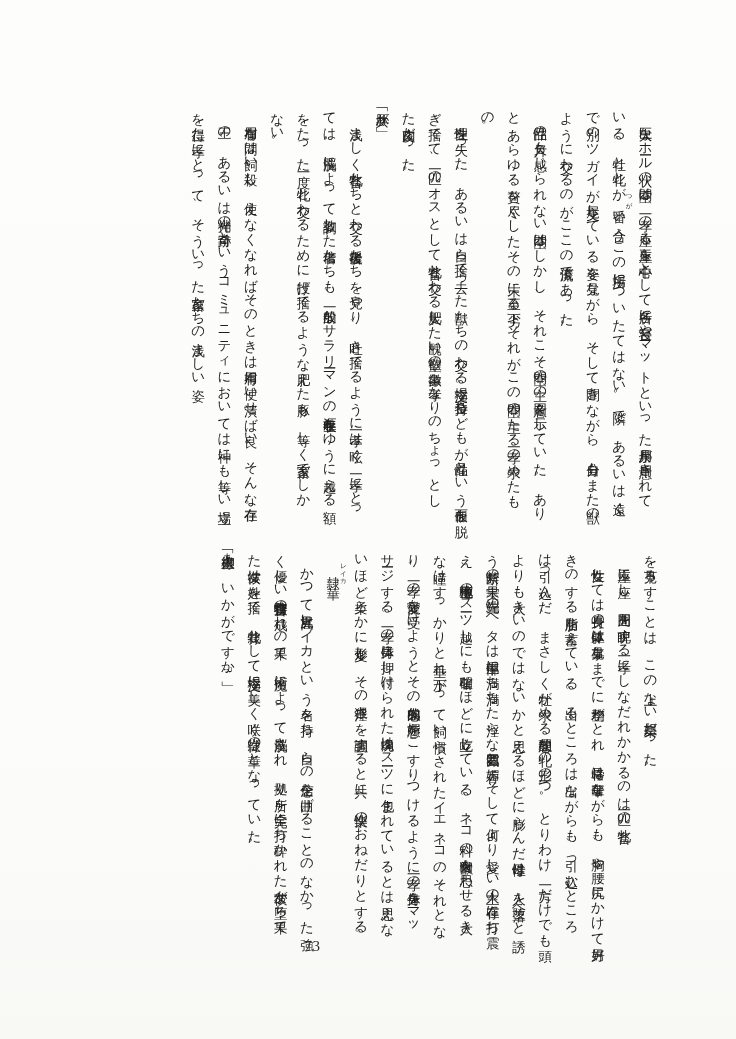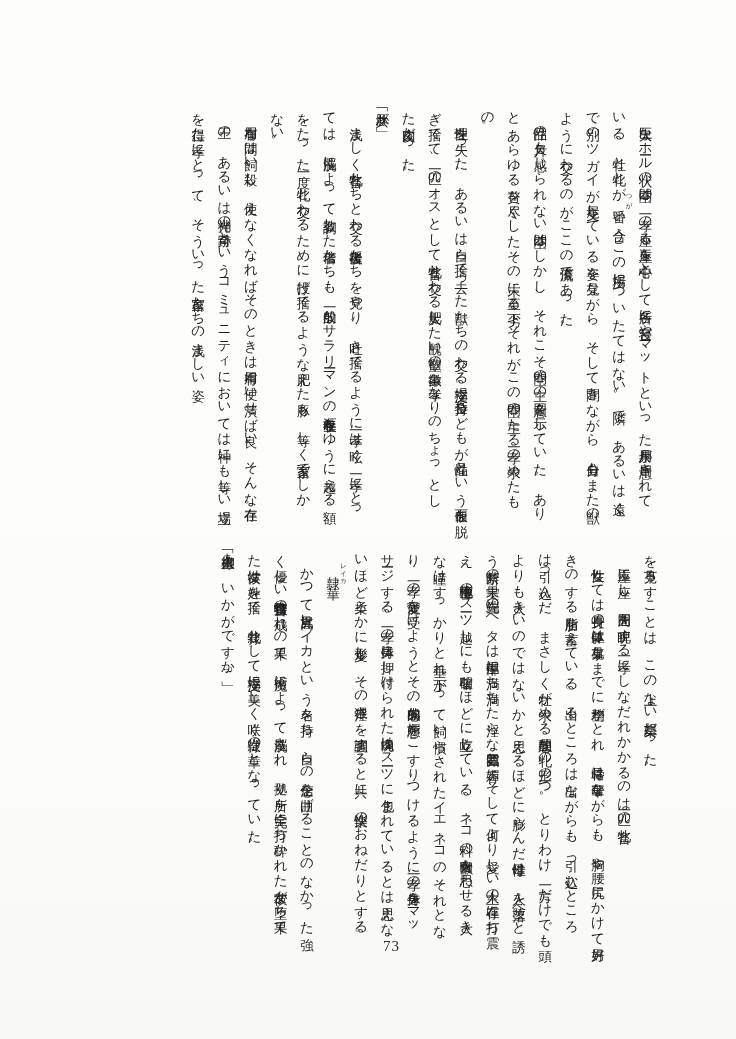--- a/index.html
+++ b/index.html
@@ -29,21 +29,21 @@
   .vblock ruby rt{
     font-size:6.5px;
     letter-spacing:0;
     color:#2a2a2a;
   }
   #block-upper{ top:103px; right:78px; height:412px; width:592px; }
   #block-lower{ top:545px; right:73px; height:396px; width:596px; }
   .page-num{
     position:absolute;
     top:938px; left:304px; width:96px;
-    text-align:right;
+    text-align:left;
     font-size:15px;
     letter-spacing:1px;
     color:#2b2b2b;
     font-family:"Liberation Serif","DejaVu Serif",serif;
   }
 </style>
 </head>
 <body>
 
 <div class="page">

